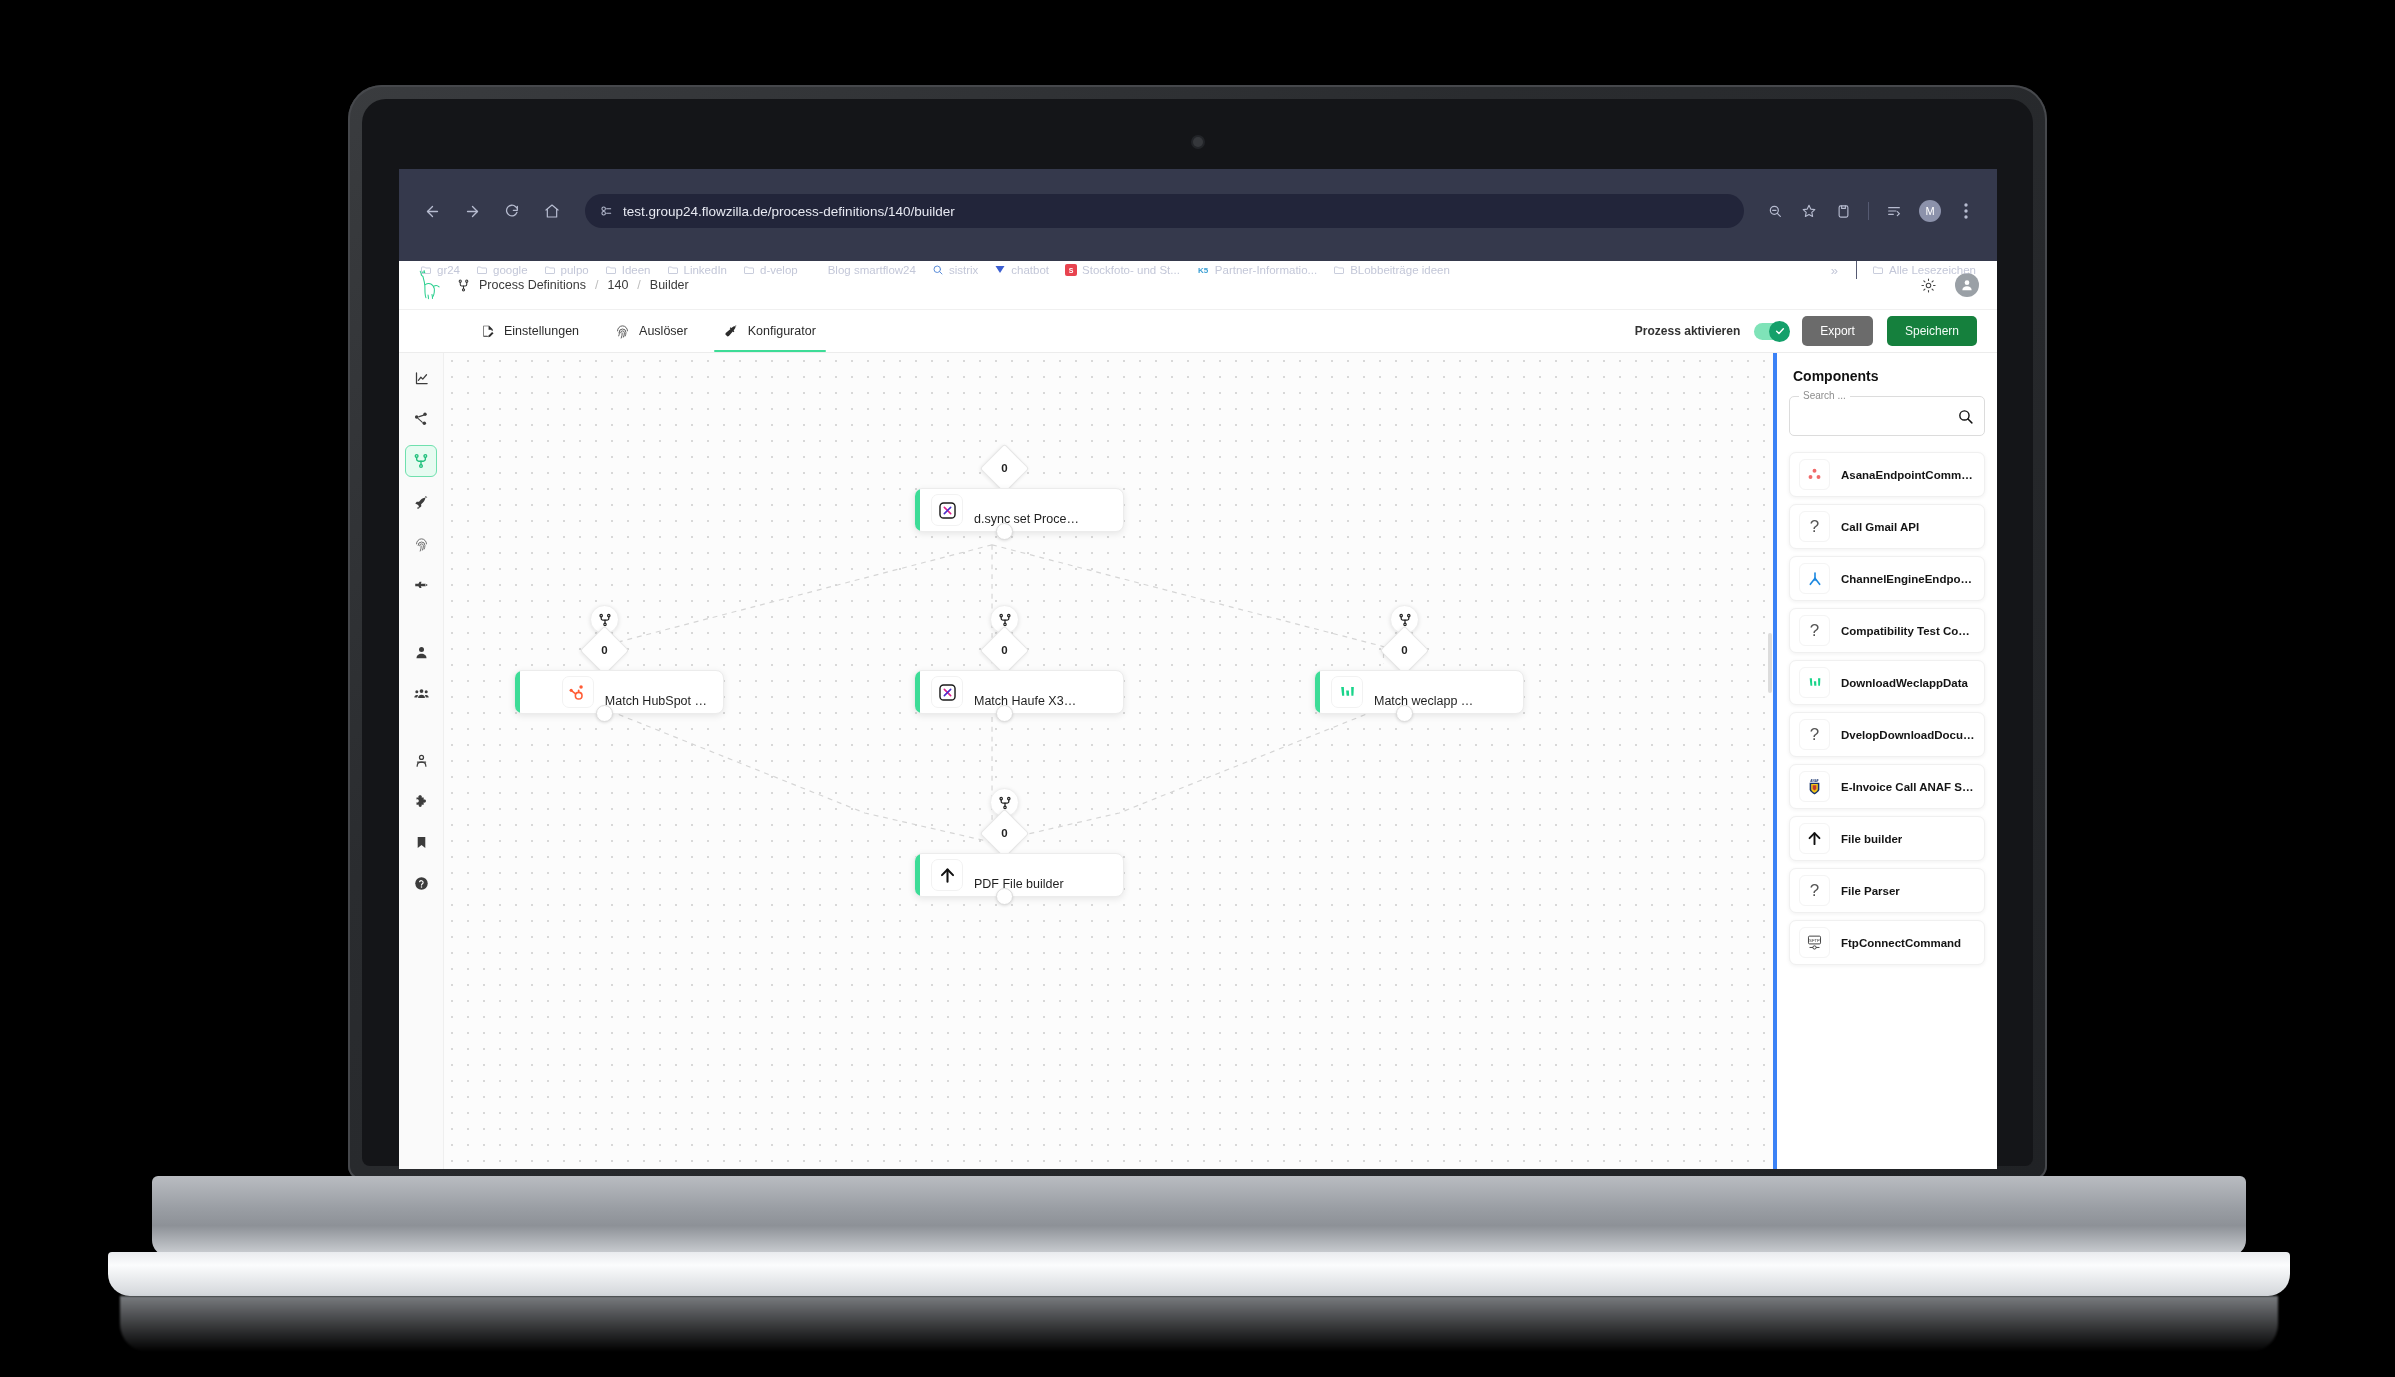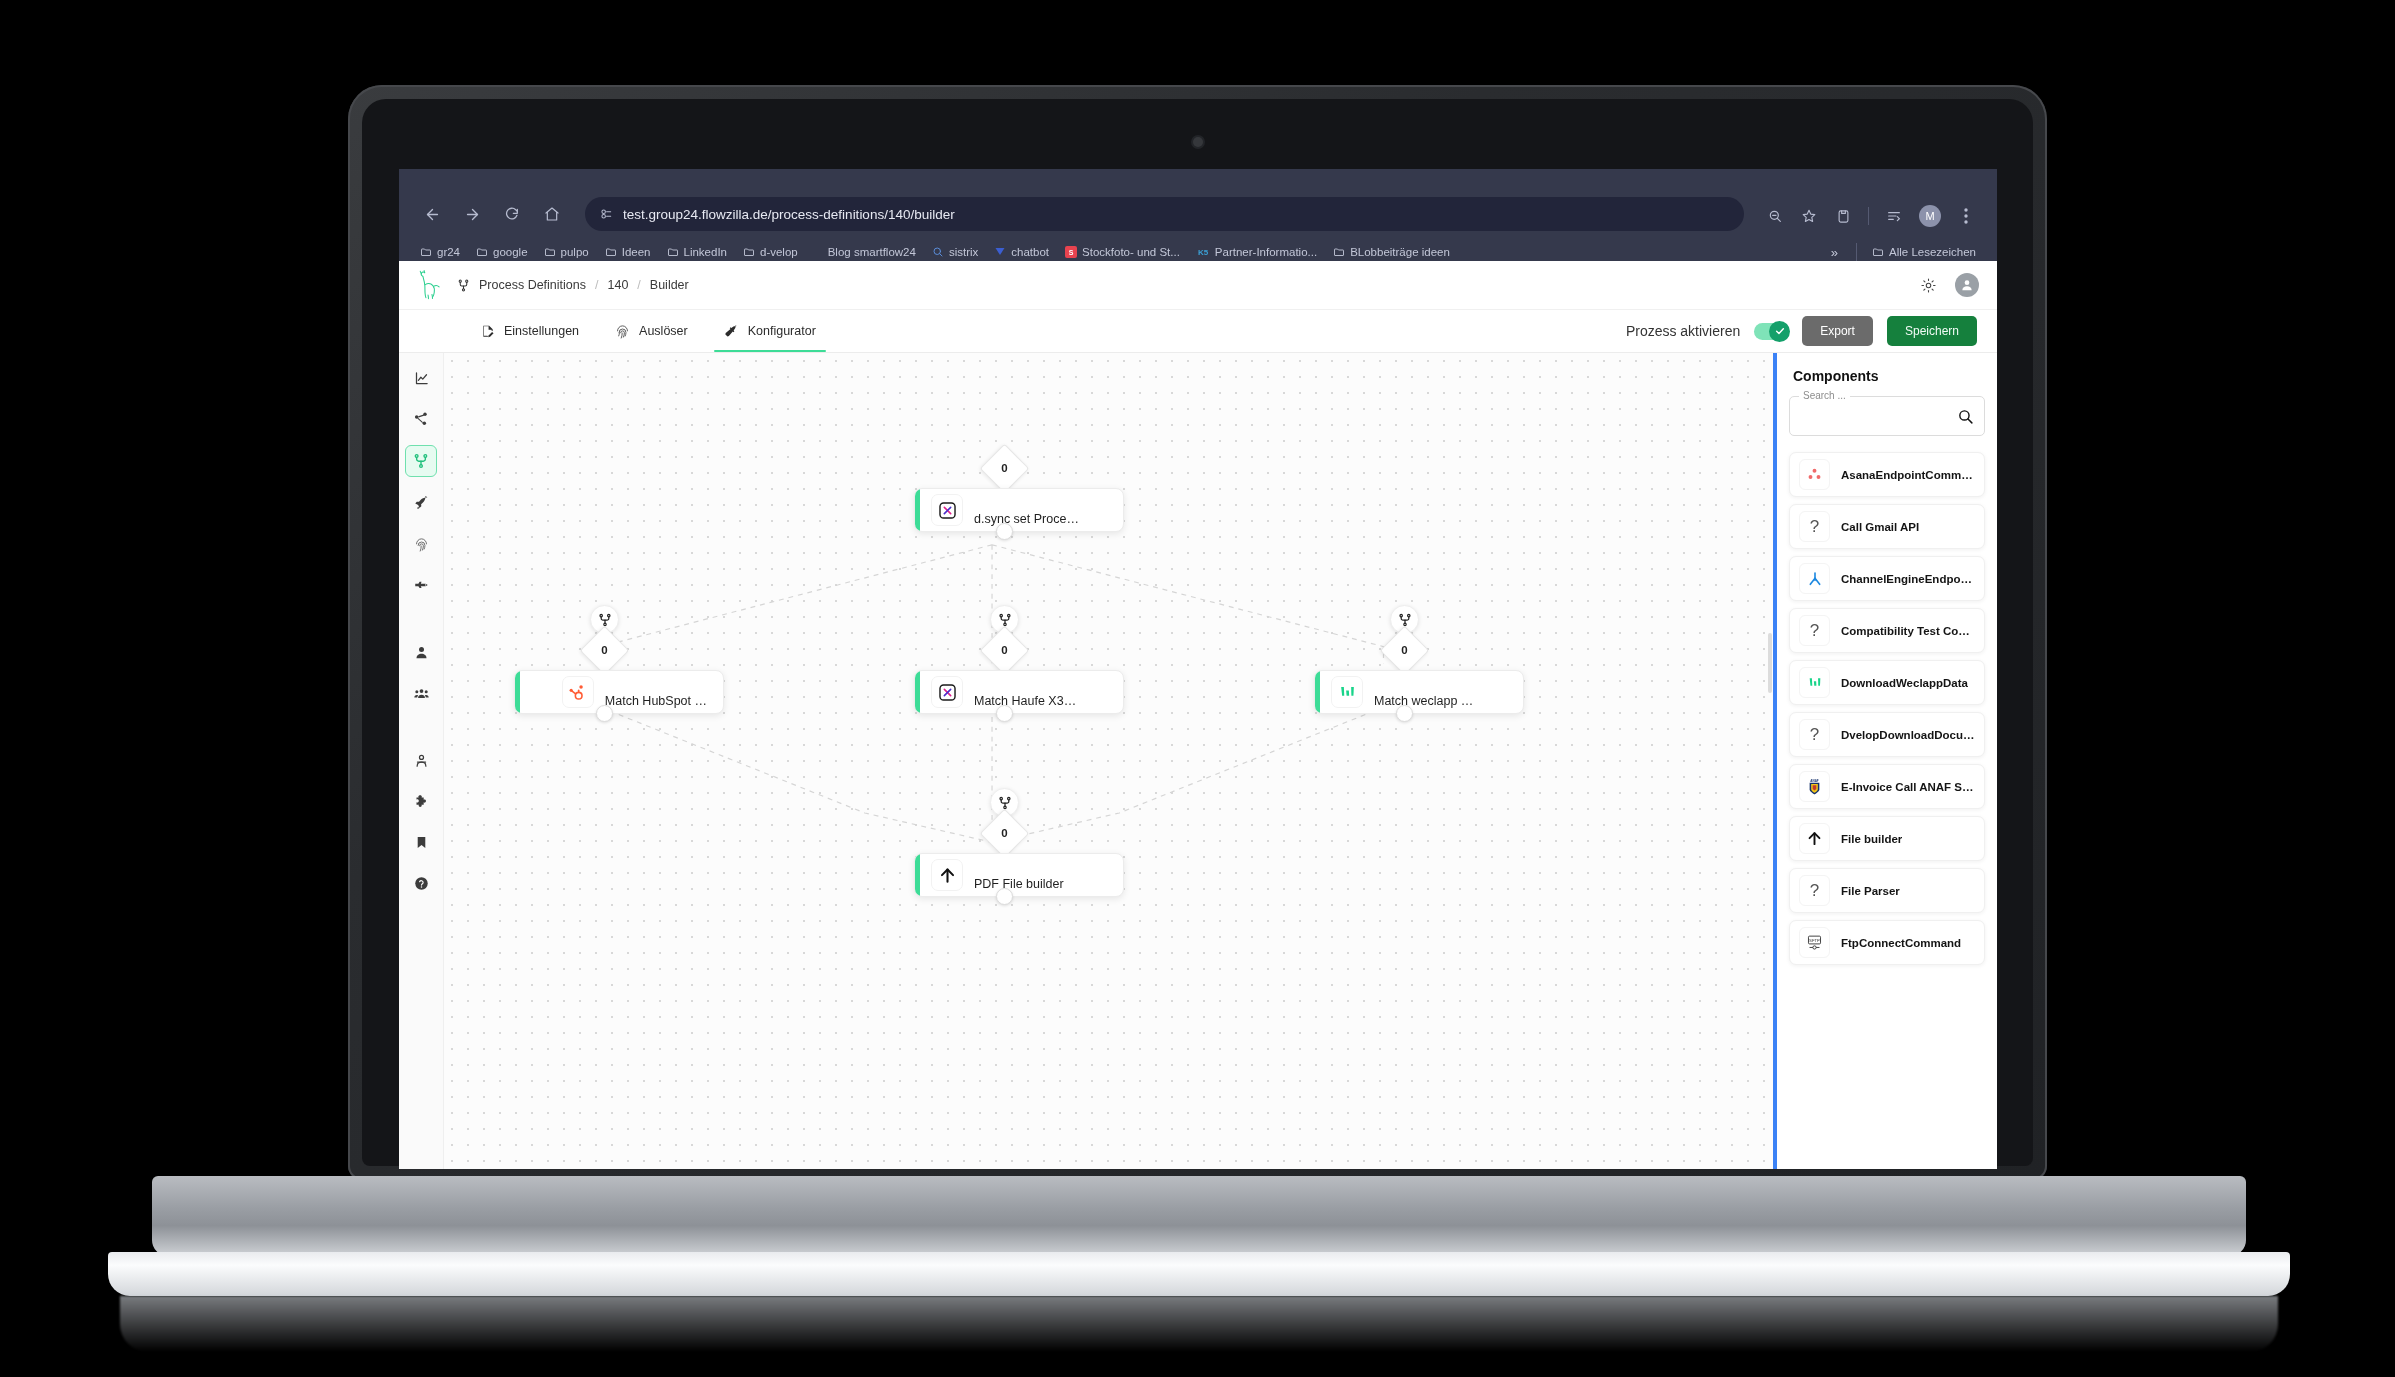--- a/index.html
+++ b/index.html
@@ -41,21 +41,21 @@
     border-radius:4px 4px 22px 22px;
   }
   .base-shadow{
     position:absolute;left:120px;top:1296px;width:2158px;height:56px;
     background:linear-gradient(180deg,rgba(190,194,200,.85),rgba(0,0,0,0));
     filter:blur(1px);border-radius:0 0 28px 28px;opacity:.75;
   }
 
   
   .chrome{background:#35394c;height:92px;position:relative;}
-  .chrome-top{display:flex;align-items:flex-end;height:58px;padding:4px 16px;gap:6px;}
+  .chrome-top{display:flex;align-items:center;height:58px;padding:13px 16px;gap:6px;}
   .nav-btn{width:34px;height:34px;display:flex;align-items:center;justify-content:center;
     color:#b7bcd0;flex:none;}
   .omnibox{
     flex:1;height:34px;background:#22253a;border-radius:17px;display:flex;align-items:center;
     padding:0 14px;gap:10px;margin:0 10px;min-width:0;
   }
   .omni-url{color:#e7e9f2;font-size:13.5px;white-space:nowrap;overflow:hidden;text-overflow:ellipsis;}
   .chrome-icons{display:flex;align-items:center;gap:4px;}
   .chrome-icons .nav-btn{width:30px;height:30px;}
   .avatar-chip{width:22px;height:22px;border-radius:50%;background:#8c92ab;color:#fff;
@@ -82,21 +82,21 @@
     align-items:center;justify-content:center;color:#fff;}
 
   
   .tabbar{height:42px;background:#fff;display:flex;align-items:center;padding:0 0 0 64px;
     border-bottom:1px solid #ececec;position:relative;}
   .tab{display:flex;align-items:center;gap:9px;height:42px;padding:0 18px;font-size:12.5px;
     color:#2c2c2c;position:relative;}
   .tab.active::after{content:"";position:absolute;left:8px;right:8px;bottom:0;height:2.5px;
     background:#3ddc97;border-radius:2px;}
   .tabbar-right{margin-left:auto;display:flex;align-items:center;gap:14px;padding-right:20px;}
-  .toggle-label{font-size:14px;color:#333;}
+  .toggle-label{font-size:12px;color:#333;font-weight:bold;}
   .toggle{width:34px;height:17px;border-radius:9px;background:#7fe3b8;position:relative;}
   .toggle .knob{position:absolute;right:-2px;top:-2px;width:21px;height:21px;border-radius:50%;
     background:#14a06a;display:flex;align-items:center;justify-content:center;color:#fff;font-size:11px;}
   .btn{border:none;border-radius:5px;font-size:12px;padding:8px 18px;cursor:pointer;
     font-family:"Liberation Sans",sans-serif;}
   .btn-export{background:#6b6b6b;color:#fff;}
   .btn-save{background:#15803d;color:#f2fbf6;}
 
   
   .body-row{display:flex;height:818px;}

